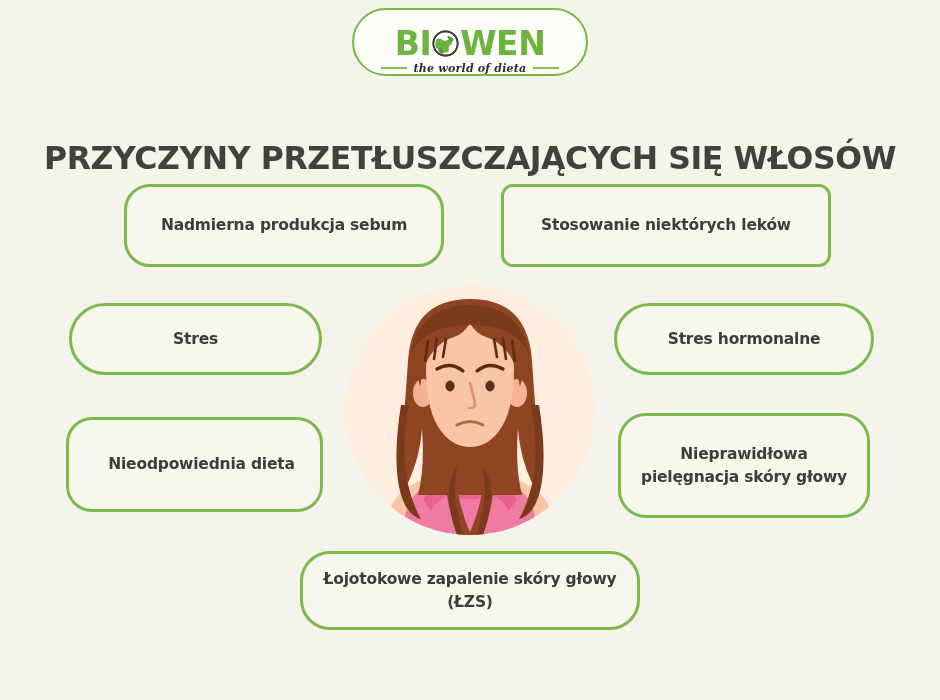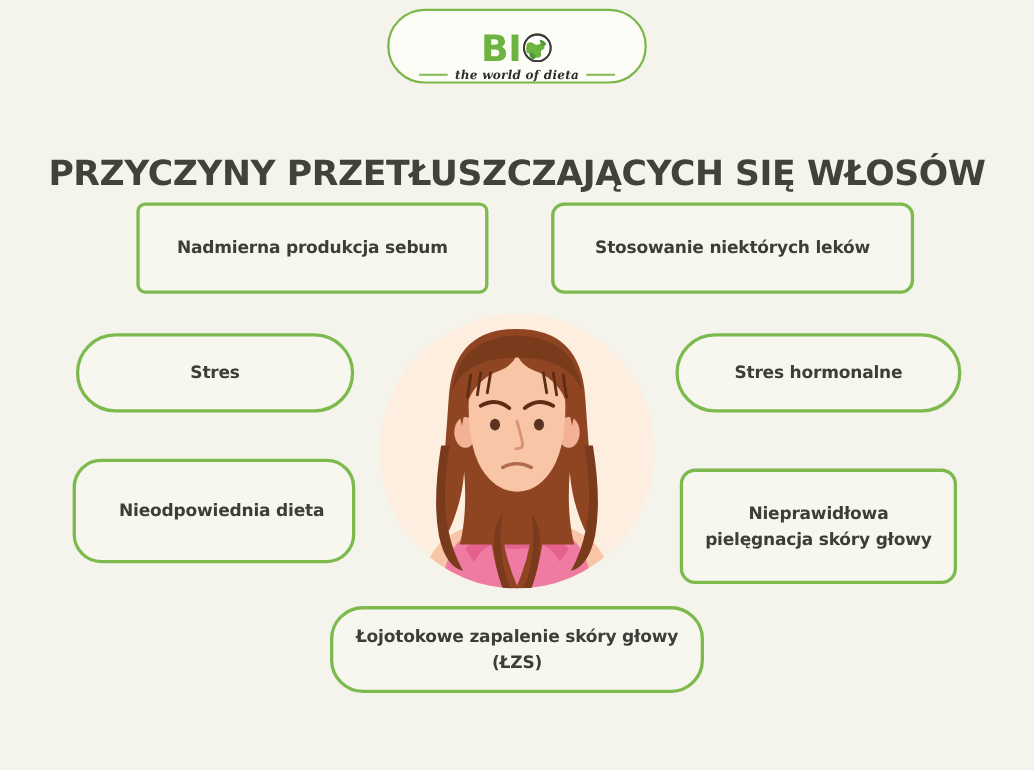--- a/index.html
+++ b/index.html
@@ -111,26 +111,26 @@
   }
   .cause-label {
     font-family: "DejaVu Sans", sans-serif;
     font-weight: bold;
     font-size: 15.5px;
     color: #3d3e38;
     line-height: 1.45;
     letter-spacing: -0.2px;
   }
 
-  #box-sebum      { left: 124px; top: 184px; width: 320px; height: 83px;  border-radius: 8px; }
+  #box-sebum      { left: 124px; top: 184px; width: 320px; height: 83px;  border-radius: 26px; }
   #box-leki       { left: 501px; top: 184px; width: 330px; height: 83px;  border-radius: 12px; }
   #box-stres      { left: 69px;  top: 303px; width: 253px; height: 72px;  border-radius: 36px; }
   #box-hormony    { left: 614px; top: 303px; width: 260px; height: 72px;  border-radius: 36px; }
   #box-dieta      { left: 66px;  top: 417px; width: 257px; height: 95px;  border-radius: 26px; padding-left: 28px; }
-  #box-pielegnacja{ left: 618px; top: 426px; width: 252px; height: 105px; border-radius: 14px; }
+  #box-pielegnacja{ left: 618px; top: 413px; width: 252px; height: 105px; border-radius: 28px; }
   #box-lzs        { left: 300px; top: 551px; width: 340px; height: 79px;  border-radius: 30px; }
 
   
   #illustration {
     position: absolute;
     left: 345px;
     top: 285px;
     width: 250px;
     height: 250px;
   }
@@ -143,20 +143,21 @@
   <div id="logo-capsule">
     <div id="logo-word">
       <span class="logo-txt">BI</span>
       <svg id="logo-globe" viewBox="0 0 40 40">
         <circle cx="20" cy="20" r="18" fill="#ffffff" stroke="#3c3c34" stroke-width="2.4"></circle>
         <path d="M6 14 q5 -3 9 0 q3 3 7 1 q4 -2 7 2 q2 3 -1 5 q-4 2 -3 6 q1 4 -3 5 q-5 1 -8 -2 q-4 -4 -8 -4 q-2 -4 0 -13 z" fill="#6cb33f"></path>
         <path d="M23 9 q5 0 8 4 q2 3 -1 4 q-4 1 -5 -2 q-2 -4 -2 -6 z" fill="#4e9b35"></path>
         <path d="M11 26 q4 1 6 4 q2 3 -1 5 q-4 1 -6 -3 q-2 -4 1 -6 z" fill="#4e9b35"></path>
         <circle cx="20" cy="20" r="18" fill="none" stroke="#3c3c34" stroke-width="2.4"></circle>
       </svg>
+      <span class="logo-txt">WEN</span>
     </div>
     <div id="logo-tagline-row">
       <span class="tag-dash"></span>
       <span id="logo-tagline">the world of dieta</span>
       <span class="tag-dash"></span>
     </div>
   </div>
 </div>
 
 <h1 id="page-title">PRZYCZYNY PRZETŁUSZCZAJĄCYCH SIĘ WŁOSÓW</h1>

